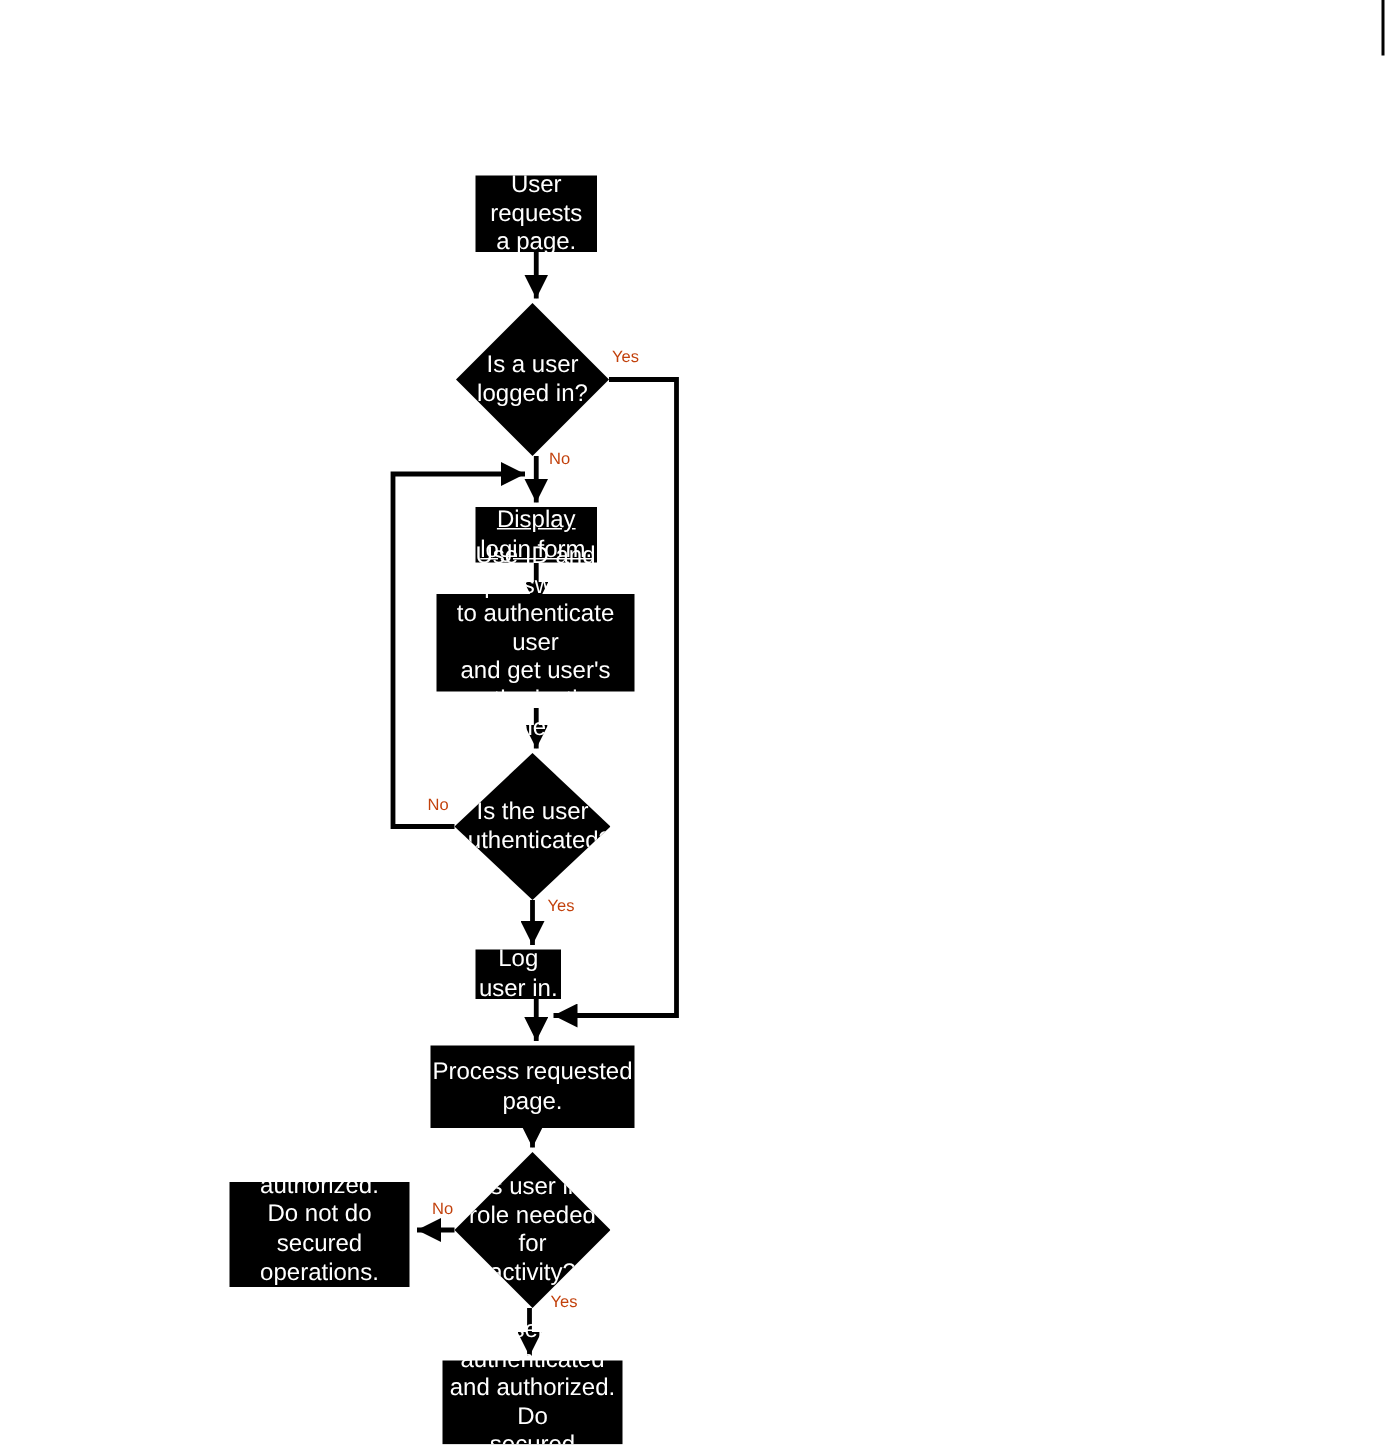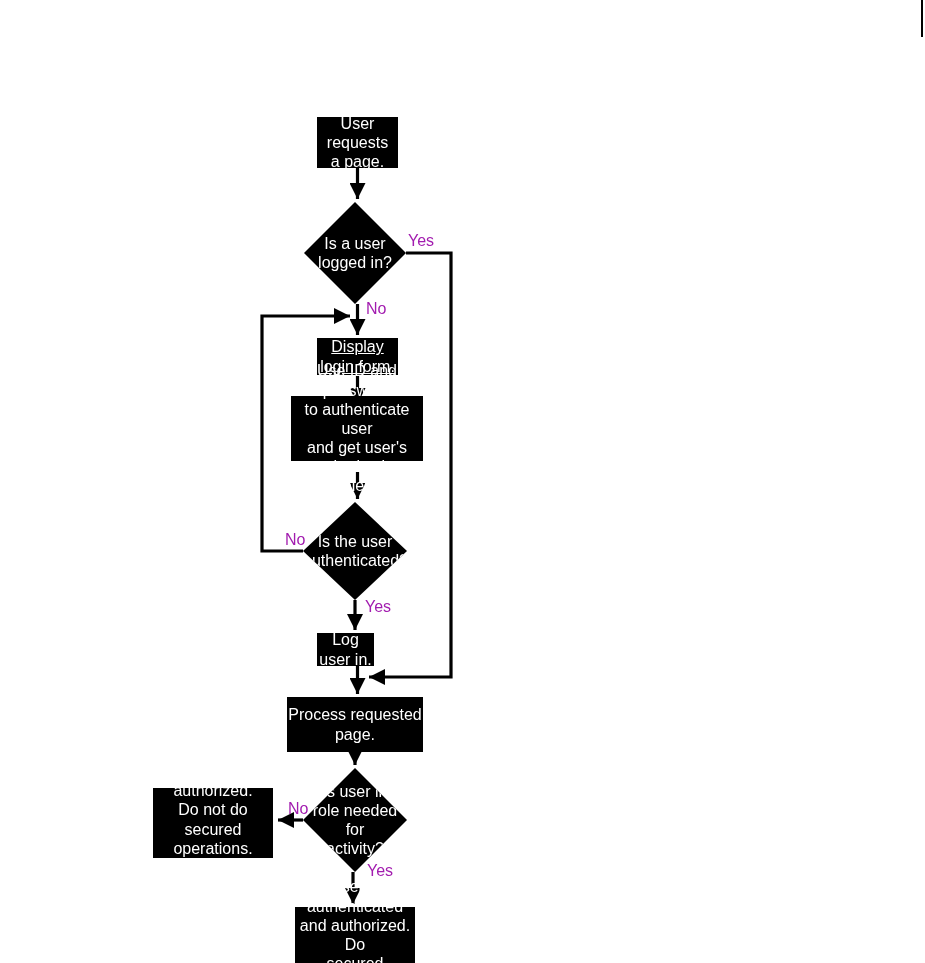--- a/index.html
+++ b/index.html
@@ -36,22 +36,22 @@
   .node .lbl {
     white-space: pre-line;
     display: block;
     width: 100%;
   }
   .diamond {
     clip-path: polygon(50% 0, 100% 50%, 50% 100%, 0 50%);
   }
   .edge-label {
     position: absolute;
-    color: #a21caf;
-    font-size: 16px;
+    color: #c2410c;
+    font-size: 11px;
     line-height: 1;
   }
   .page-edge {
     position: absolute;
     left: 921px;
     top: 0;
     width: 2px;
     height: 37px;
     background: #000000;
   }

